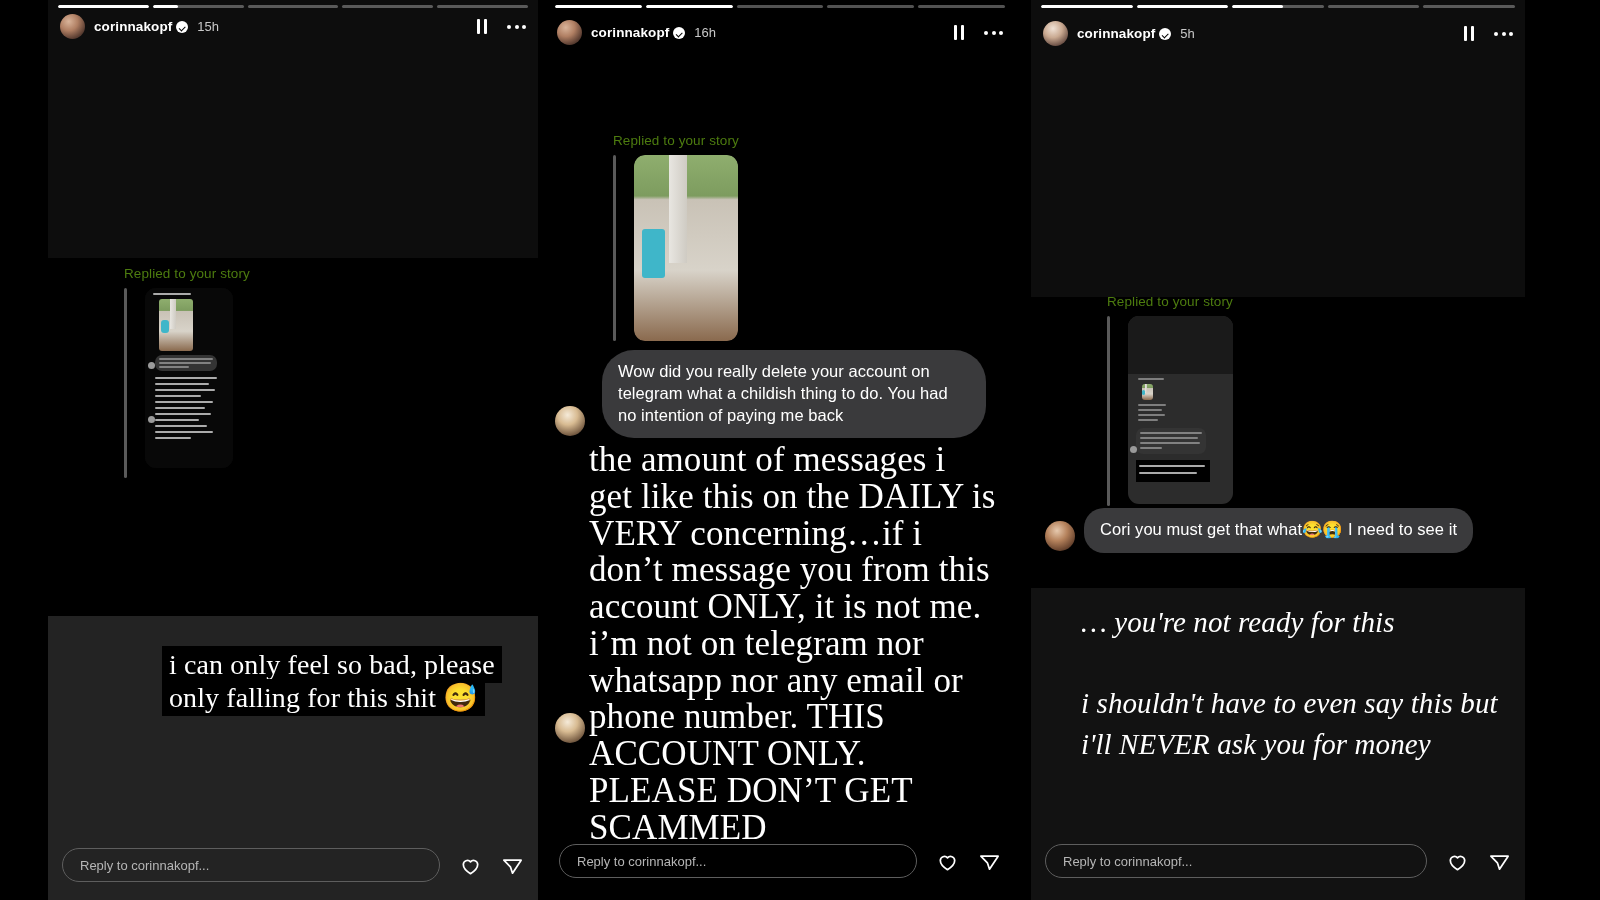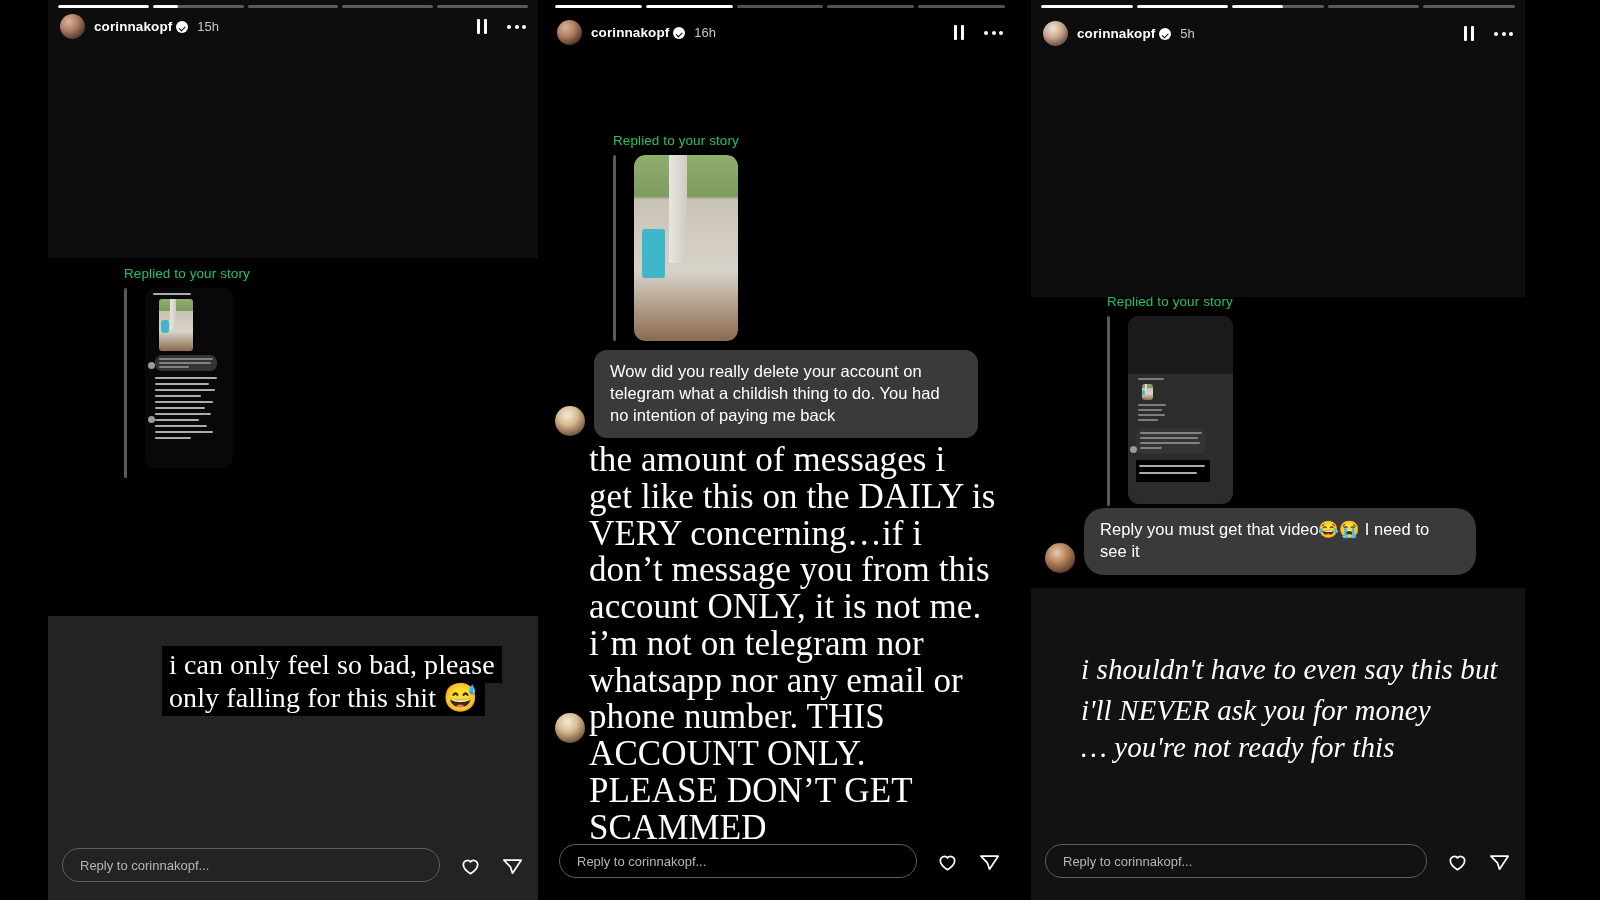--- a/index.html
+++ b/index.html
@@ -52,21 +52,21 @@
     transform: rotate(-45deg);
   }
   .tstamp { color: #c8c8c8; font-size: 13px; margin-left: 9px; font-weight: 400; }
   .hdr-spacer { flex: 1; }
   .icon-pause { display: flex; gap: 3.5px; margin-right: 20px; cursor: pointer; }
   .icon-pause i { display: block; width: 3.5px; height: 15px; background: #fff; border-radius: 1px; }
   .icon-dots { display: flex; gap: 3.5px; cursor: pointer; }
   .icon-dots i { display: block; width: 4px; height: 4px; border-radius: 50%; background: #fff; }
 
   
-  .reply-label { color: #22c55e; font-size: 13.5px; letter-spacing: .1px; }
+  .reply-label { color: #4d7c0f; font-size: 13.5px; letter-spacing: .1px; }
   .quote-wrap { display: flex; margin-top: 7px; }
   .quote-bar { width: 2.5px; border-radius: 2px; background: #5a5a5a; flex: none; margin-right: 18px; }
   .quote-thumb {
     border-radius: 11px; overflow: hidden; flex: none;
     background: #0a0a0a; position: relative;
   }
 
   
   .mini { position: absolute; inset: 0; background: #080808; }
   .mini-photo {
@@ -258,21 +258,21 @@
       <div class="quote-wrap">
         <div class="quote-bar" style="height:186px;"></div>
         <div class="quote-thumb" style="width:104px;height:186px;">
           <div class="mini-photo" style="position:absolute;inset:0;border-radius:11px;"></div>
         </div>
       </div>
     </div>
 
     <div class="msg-row" style="position:absolute;left:10px;top:350px;right:12px;">
       <div class="msg-avatar blonde"></div>
-      <div class="bubble" style="max-width:384px;border-radius:13px;">Wow did you really delete your account on telegram what a childish thing to do. You had no intention of paying me back</div>
+      <div class="bubble" style="max-width:384px;border-radius:32px;margin-left:8px;">Wow did you really delete your account on telegram what a childish thing to do. You had no intention of paying me back</div>
     </div>
 
     <div class="msg-avatar blonde" style="position:absolute;left:10px;top:713px;z-index:4;"></div>
 
     <div style="position:absolute;left:44px;top:442px;width:408px;z-index:3;">
       <span class="caption-serif" style="font-size:35px;line-height:1.05;">the amount of messages i get like this on the DAILY is VERY concerning…if i don’t message you from this account ONLY, it is not me. i’m not on telegram nor whatsapp nor any email or phone number. THIS ACCOUNT ONLY. PLEASE DON’T GET SCAMMED</span>
     </div>
 
     <div class="reply-bar" style="bottom:22px;">
       <input class="reply-input" type="text" placeholder="Reply to corinnakopf..." style="">
@@ -345,28 +345,28 @@
             <div class="mini-capbox" style="left:8px;top:144px;width:74px;height:22px;"></div>
             <div class="mini-line" style="left:11px;top:149px;width:66px;height:2.2px;"></div>
             <div class="mini-line" style="left:11px;top:156px;width:58px;height:2.2px;"></div>
           </div>
         </div>
       </div>
     </div>
 
     <div class="msg-row" style="position:absolute;left:14px;top:508px;right:14px;">
       <div class="msg-avatar brown"></div>
-      <div class="bubble" style="max-width:392px;border-radius:20px;">Reply you must get that video😂😭 I need to see it</div>
+      <div class="bubble" style="max-width:392px;border-radius:20px;">Cori you must get that what😂😭 I need to see it</div>
     </div>
 
     <div class="story-canvas" style="top:588px;height:312px;background:#121212;"></div>
 
     <div style="position:absolute;left:50px;top:605px;width:430px;z-index:3;">
+      <div class="caption-serif" style="font-size:29px;font-style:italic;">… you're not ready for this</div>
       <div class="caption-serif" style="font-size:29px;font-style:italic;margin-top:44px;line-height:1.4;">i shouldn't have to even say this but i'll NEVER ask you for money</div>
-      <div class="caption-serif" style="font-size:29px;font-style:italic;">… you're not ready for this</div>
     </div>
 
     <div class="reply-bar" style="bottom:22px;">
       <input class="reply-input" type="text" placeholder="Reply to corinnakopf..." style="">
       <svg class="ic-heart" width="23" height="23" viewBox="0 0 24 24" fill="none" stroke="#fff" stroke-width="1.8">
         <path d="M12 20.5s-7.5-4.7-7.5-9.6A4.3 4.3 0 0 1 12 8.2a4.3 4.3 0 0 1 7.5 2.7c0 4.9-7.5 9.6-7.5 9.6z" stroke-linejoin="round"></path>
       </svg>
       <svg class="ic-send" width="23" height="23" viewBox="0 0 24 24" fill="none" stroke="#fff" stroke-width="1.8">
         <path d="M3 6.5h18l-9 13.5-2.2-6.6L3 6.5z" stroke-linejoin="round"></path>
       </svg>

